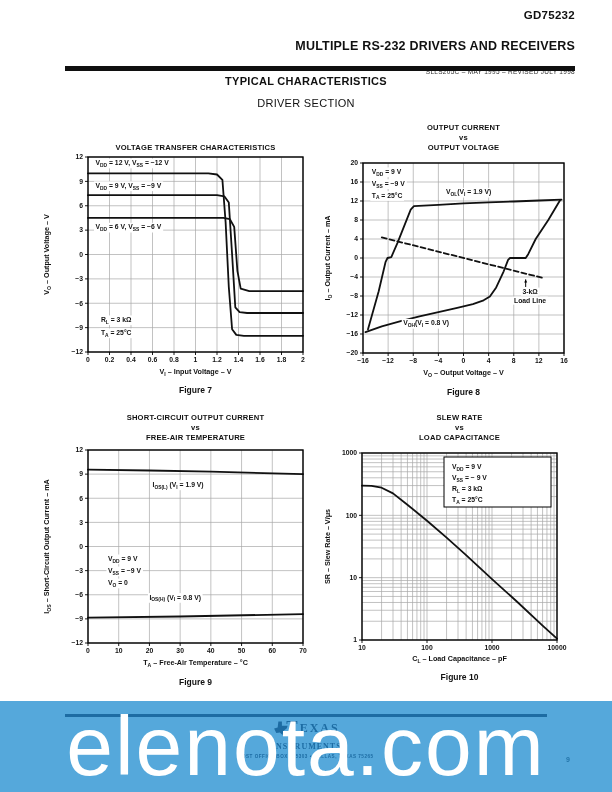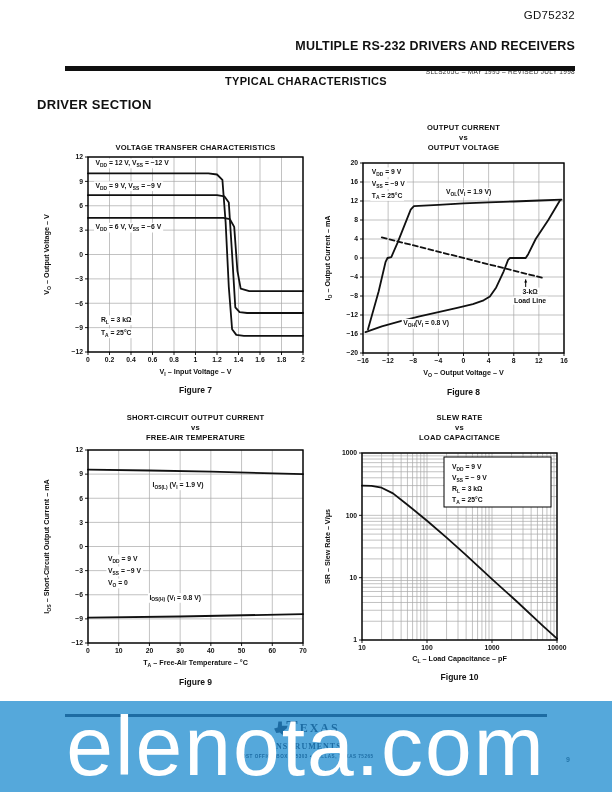--- a/index.html
+++ b/index.html
@@ -1,27 +1,27 @@
 <!DOCTYPE html>
 <html><head>
 <meta charset="utf-8">
 <style>
   html,body{margin:0;padding:0;background:#fff;}
   .sheet{position:relative;width:612px;height:792px;background:#fff;overflow:hidden;
          font-family:"Liberation Sans",sans-serif;color:#111;}
   
   .header{position:absolute;top:9px;right:37px;text-align:right;}
-  .part-number{font-weight:normal;font-size:11.5px;letter-spacing:.3px;}
+  .part-number{font-weight:bold;font-size:11.5px;letter-spacing:.3px;}
   .doc-title{font-weight:bold;font-size:12.5px;margin-top:18px;letter-spacing:.2px;}
   .doc-code{font-size:6.5px;color:#333;margin-top:15px;letter-spacing:.3px;}
   .rule-bar{position:absolute;left:65px;right:37px;top:66px;height:4.5px;background:#101010;}
   .section-title{position:absolute;left:37px;right:37px;top:75px;text-align:center;
                  font-weight:bold;font-size:11px;letter-spacing:.3px;}
-  .section-subtitle{position:absolute;left:37px;right:37px;top:97px;
-                 font-weight:bold;font-size:13px;letter-spacing:.3px;}
+  .section-subtitle{position:absolute;left:37px;right:37px;top:97px;text-align:center;
+                 font-weight:normal;font-size:11px;letter-spacing:.3px;}
   
   .chart{position:absolute;}
   svg text{font-family:"Liberation Sans",sans-serif;fill:#111;}
   .grid{stroke:#a8a8a8;stroke-width:0.7;}
   .curve{fill:none;stroke:#111;stroke-width:1.8;stroke-linejoin:round;stroke-linecap:round;}
   .plot-border{fill:none;stroke:#000;stroke-width:1.4;}
   .tick{stroke:#000;stroke-width:0.9;}
   .t-tick{font-size:6.8px;font-weight:bold;}
   .t-lab{font-size:6.8px;font-weight:bold;}
   .t-title{font-size:7.6px;font-weight:bold;letter-spacing:.2px;}

